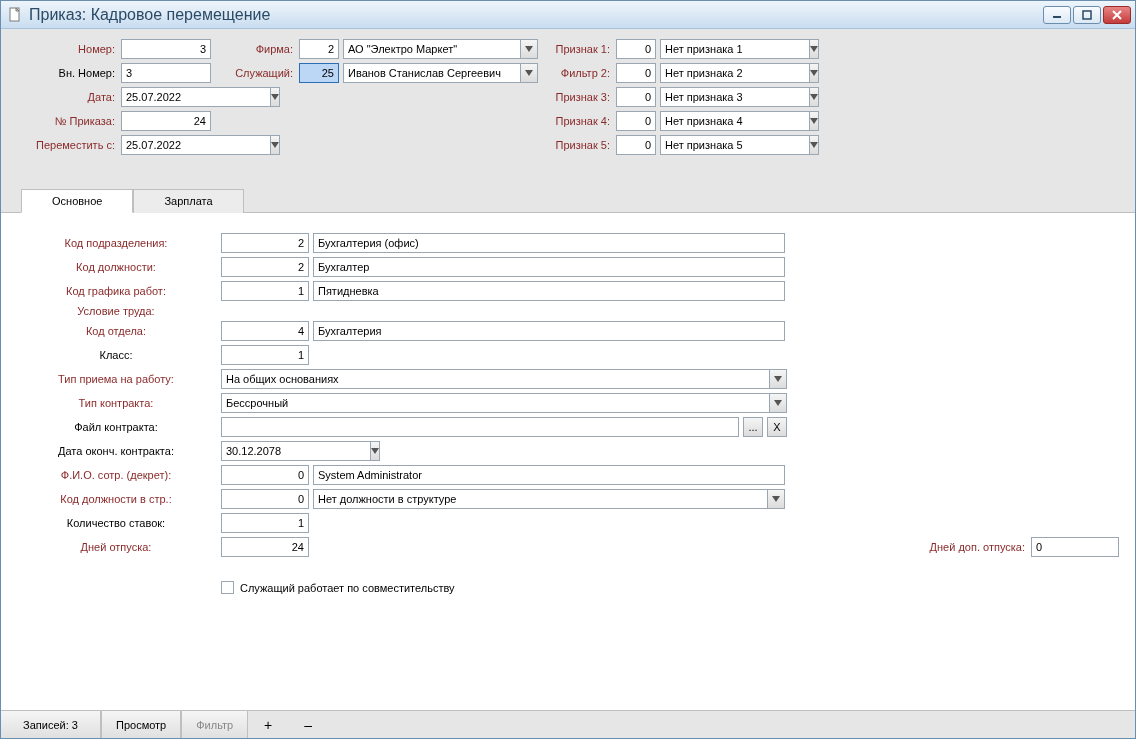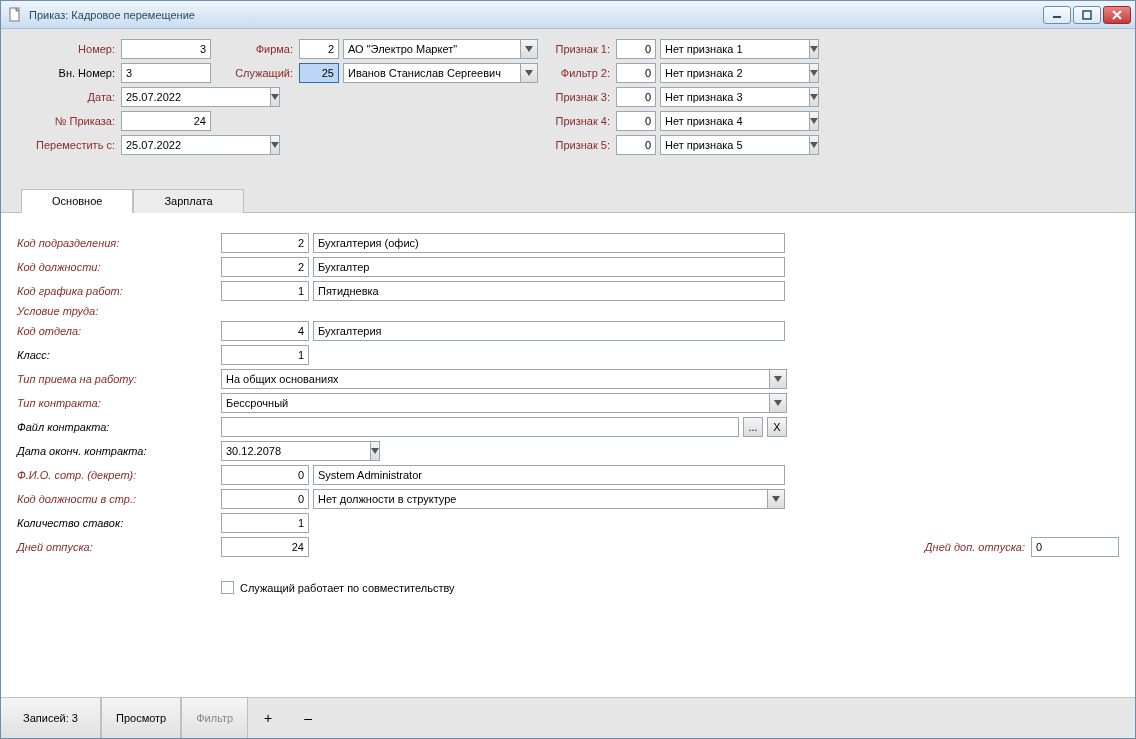--- a/index.html
+++ b/index.html
@@ -25,21 +25,21 @@
   border-bottom: 1px solid #a8c3da;
   display: flex;
   align-items: center;
   padding: 0 4px 0 6px;
 }
 .titlebar .doc-icon {
   width: 16px; height: 16px;
   margin-right: 6px;
   display: inline-flex; align-items: center; justify-content: center;
 }
-.titlebar .title { color: #2b4a66; font-size: 11px; }
+.titlebar .title { color: #2b4a66; font-size: 16px; }
 .titlebar .spacer { flex: 1; }
 .win-btns { display: flex; gap: 2px; }
 .win-btn {
   width: 28px; height: 18px;
   border: 1px solid #6b8eae;
   border-radius: 3px;
   display: flex; align-items: center; justify-content: center;
   background: linear-gradient(to bottom, #f8fbfe, #dce9f5);
   cursor: pointer;
 }
@@ -119,42 +119,41 @@
   overflow: auto;
 }
 .form-row {
   display: flex;
   align-items: center;
   margin-bottom: 4px;
   gap: 4px;
 }
 .form-row .flbl {
   width: 200px;
-  text-align: left;
+  text-align: center;
   color: #8b2a2a;
   padding-right: 2px;
-  font-style: italic;
 }
 .form-row .flbl.plain { color: #000; }
 .code-input { width: 88px; }
 .wide-input { width: 472px; }
 .full-combo { width: 566px; }
 .sq-btn {
   width: 20px; height: 20px;
   border: 1px solid #9aa7b2;
   background: linear-gradient(to bottom,#f5f5f5,#dcdcdc);
   display:flex; align-items:center; justify-content:center;
   font-size: 11px;
   cursor:pointer;
 }
 .chk-row { display:flex; align-items:center; gap:6px; margin-top:24px; margin-left:204px;}
 .chk { width:13px; height:13px; border:1px solid #9aa7b2; background:#fff; cursor:pointer;}
 
 .statusbar {
-  height: 41px;
+  height: 28px;
   background: #e6e6e6;
   border-top: 1px solid #bfbfbf;
   display:flex;
   align-items:stretch;
 }
 .status-cell {
   border: 1px solid #bfbfbf;
   border-top:none; border-bottom:none;
   padding: 0 14px;
   display:flex; align-items:center; justify-content:center;

